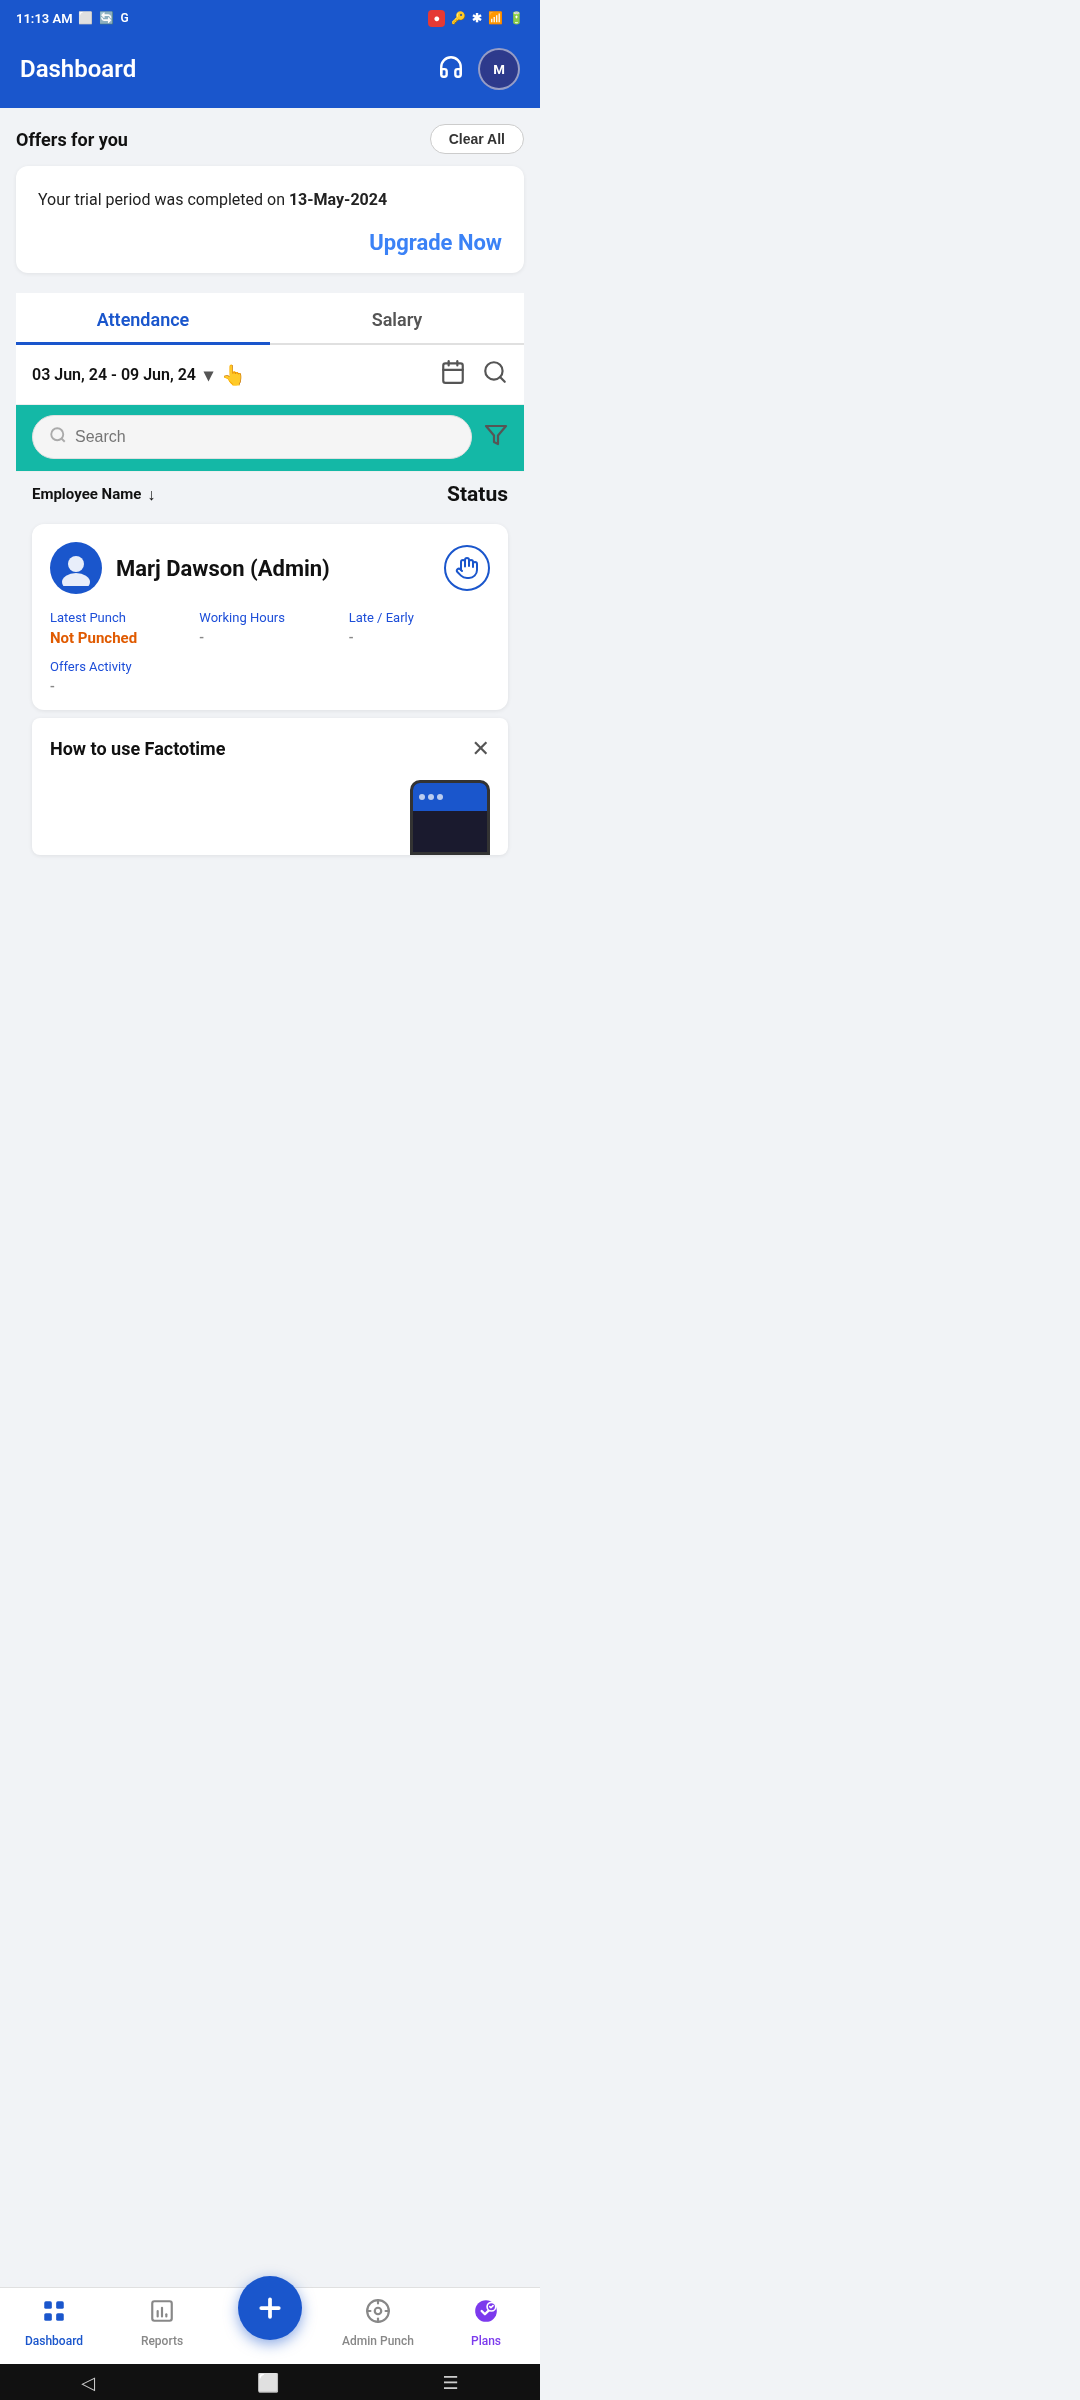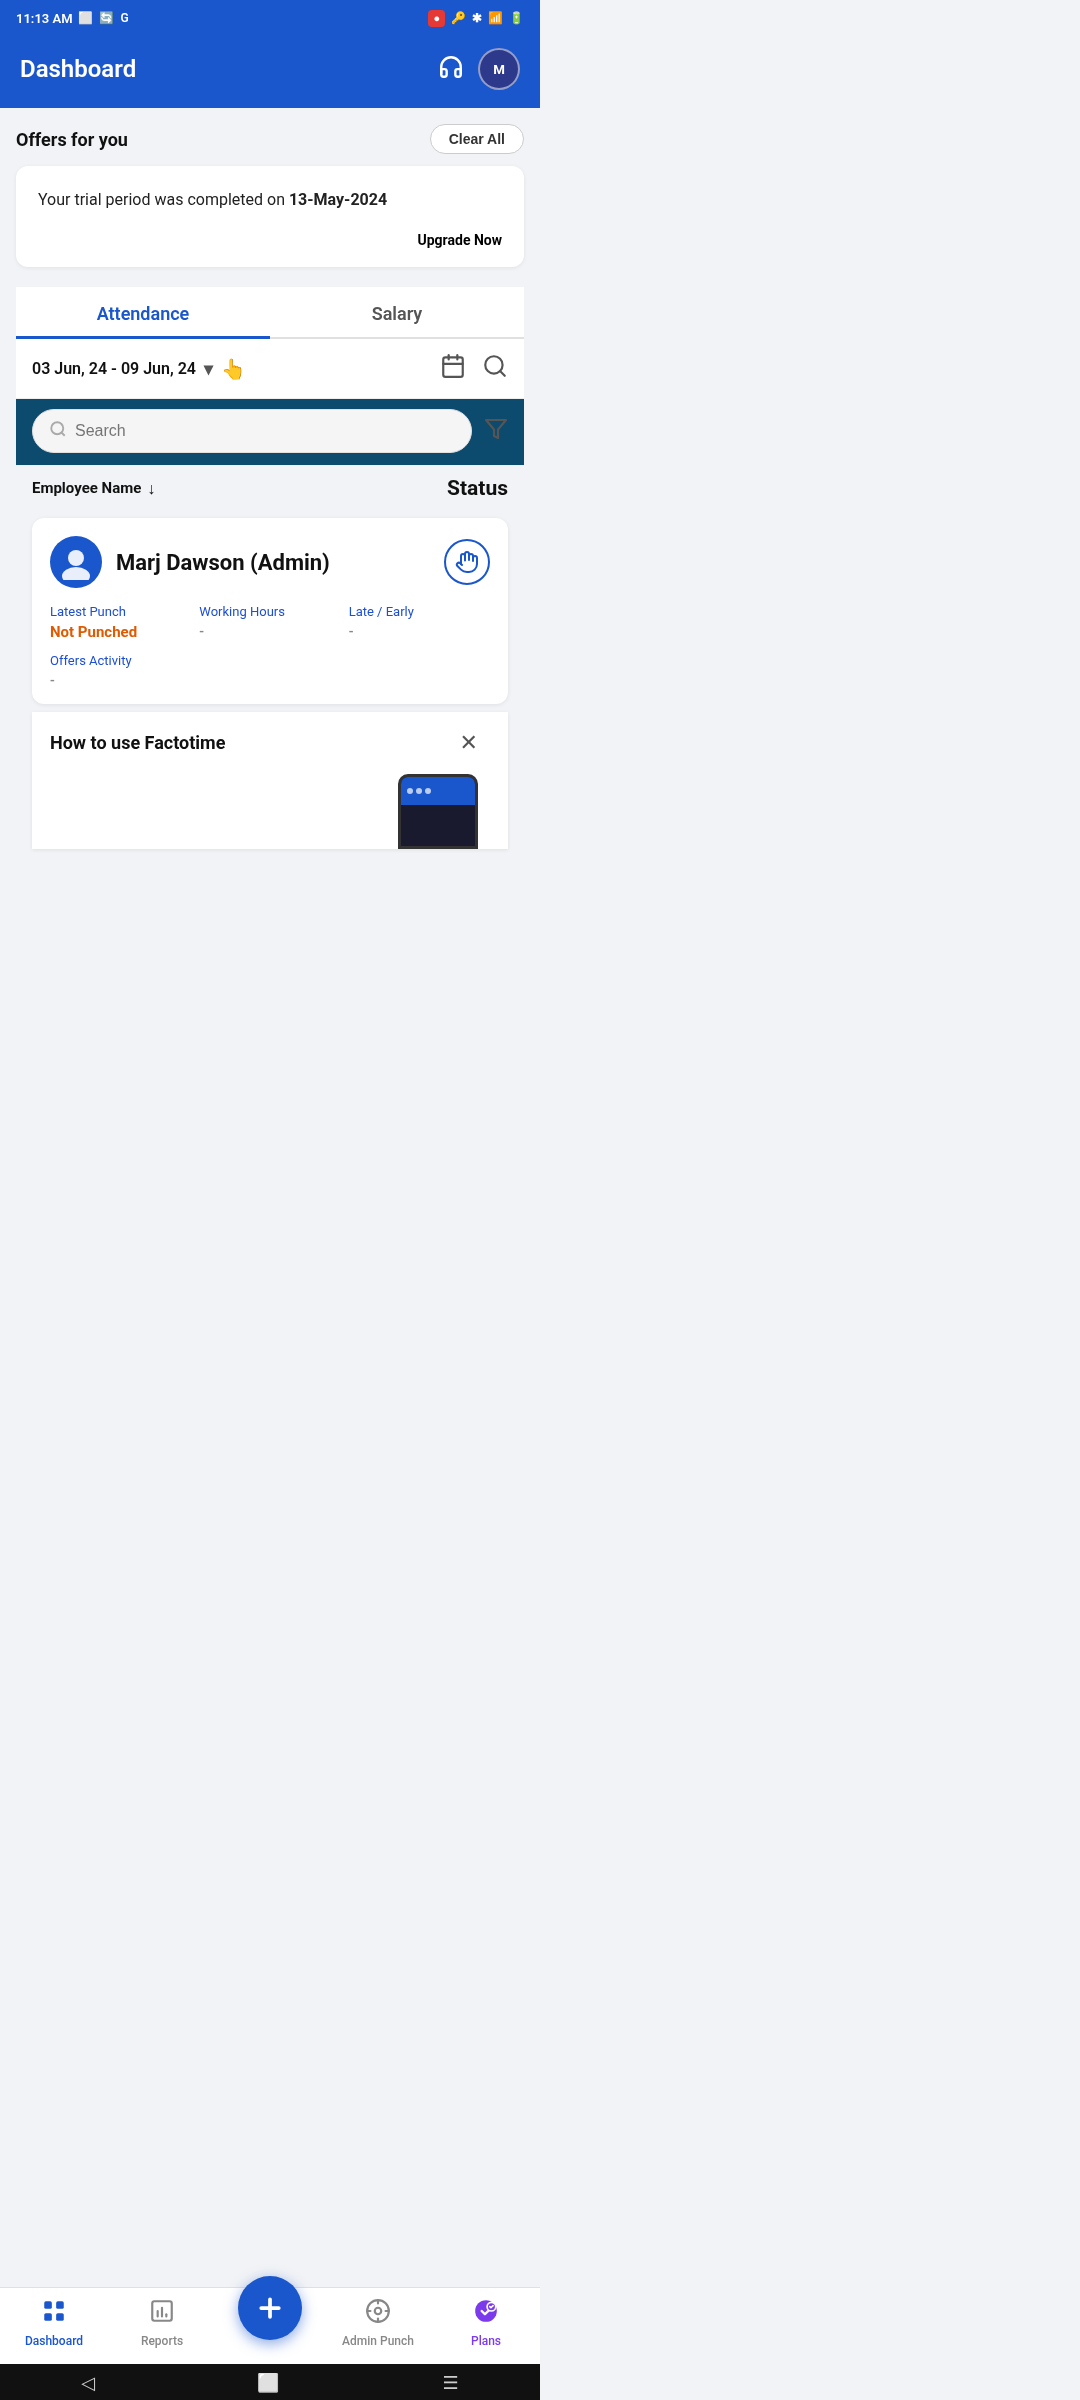--- a/index.html
+++ b/index.html
@@ -112,22 +112,22 @@
       line-height: 1.5;
       margin-bottom: 18px;
     }
     .trial-date {
       font-weight: 700;
     }
     .upgrade-btn {
       text-align: right;
     }
     .upgrade-link {
-      color: #000000;
-      font-size: 14px;
+      color: #3b82f6;
+      font-size: 22px;
       font-weight: 700;
       text-decoration: none;
       cursor: pointer;
     }
 
     
     .tabs-container {
       display: flex;
       background: white;
       border-bottom: 2px solid #e0e0e0;
@@ -173,21 +173,21 @@
       gap: 16px;
     }
     .icon-btn {
       font-size: 22px;
       color: #555;
       cursor: pointer;
     }
 
     
     .search-container {
-      background: #0c4a6e;
+      background: #14b8a6;
       padding: 10px 16px 12px 16px;
       display: flex;
       align-items: center;
       gap: 12px;
       border-bottom: 1px solid #eee;
     }
     .search-input-wrap {
       flex: 1;
       display: flex;
       align-items: center;
@@ -308,23 +308,23 @@
     }
     .detail-value.dash { color: #888; }
 
     .activity-row {
       margin-top: 4px;
     }
 
     
     .howto-card {
       background: white;
-      border-radius: 0;
+      border-radius: 8px;
       margin: 8px 16px 4px 16px;
-      padding: 18px 30px 0 18px;
+      padding: 18px 18px 0 18px;
       box-shadow: 0 1px 4px rgba(0,0,0,0.08);
       overflow: hidden;
     }
     .howto-header {
       display: flex;
       justify-content: space-between;
       align-items: center;
       margin-bottom: 14px;
     }
     .howto-title {

